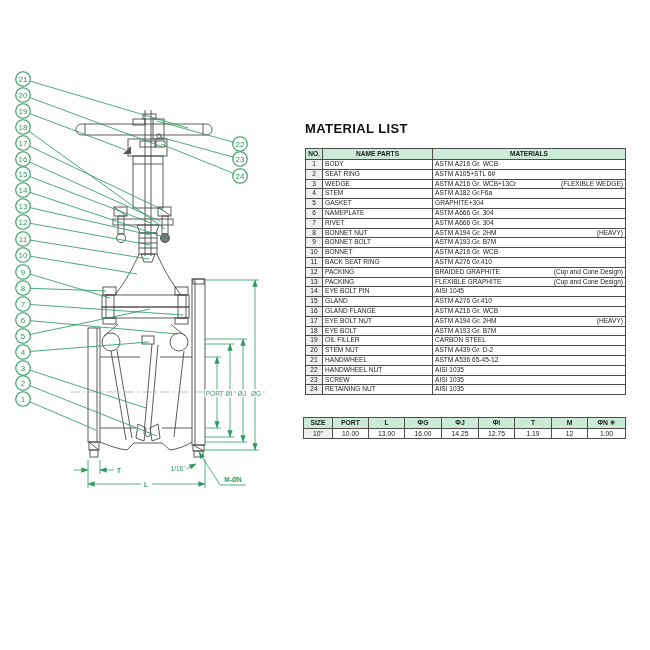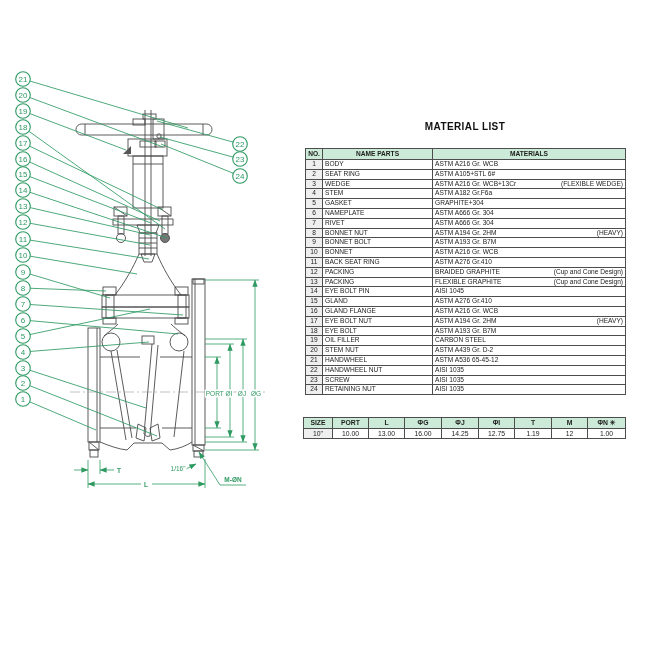--- a/index.html
+++ b/index.html
@@ -7,22 +7,22 @@
     --line:#4a4a4a;
     --hdr:#cbead7;
     --shade:#efefef;
   }
   html,body{margin:0;padding:0;background:#fff;}
   .page{position:relative;width:650px;height:650px;background:#ffffff;overflow:hidden;
         font-family:"Liberation Sans",sans-serif;}
   svg{position:absolute;left:0;top:0;}
   svg text{font-family:"Liberation Sans",sans-serif;}
 
-  .title{position:absolute;left:305px;top:121px;width:320px;text-align:center;
-         font-size:10px;font-weight:bold;letter-spacing:.4px;color:#111;}
+  .title{position:absolute;left:305px;top:121px;width:320px;text-align:left;
+         font-size:13px;font-weight:bold;letter-spacing:.4px;color:#111;}
 
   table{border-collapse:collapse;table-layout:fixed;background:#fff;}
   .materials{position:absolute;left:305px;top:148px;width:320px;
              font-size:6.6px;color:#1c1c1c;border:1.6px solid #1d1d1d;}
   .materials th,.materials td{border:0.8px solid #4d4d4d;padding:0 2px;height:8.6px;
              line-height:8.8px;overflow:hidden;white-space:nowrap;}
   .materials th{background:var(--hdr);font-weight:bold;height:10px;text-align:center;}
   .materials td.no{text-align:center;background:var(--shade);padding:0;}
   .materials td .note{float:right;}
 

